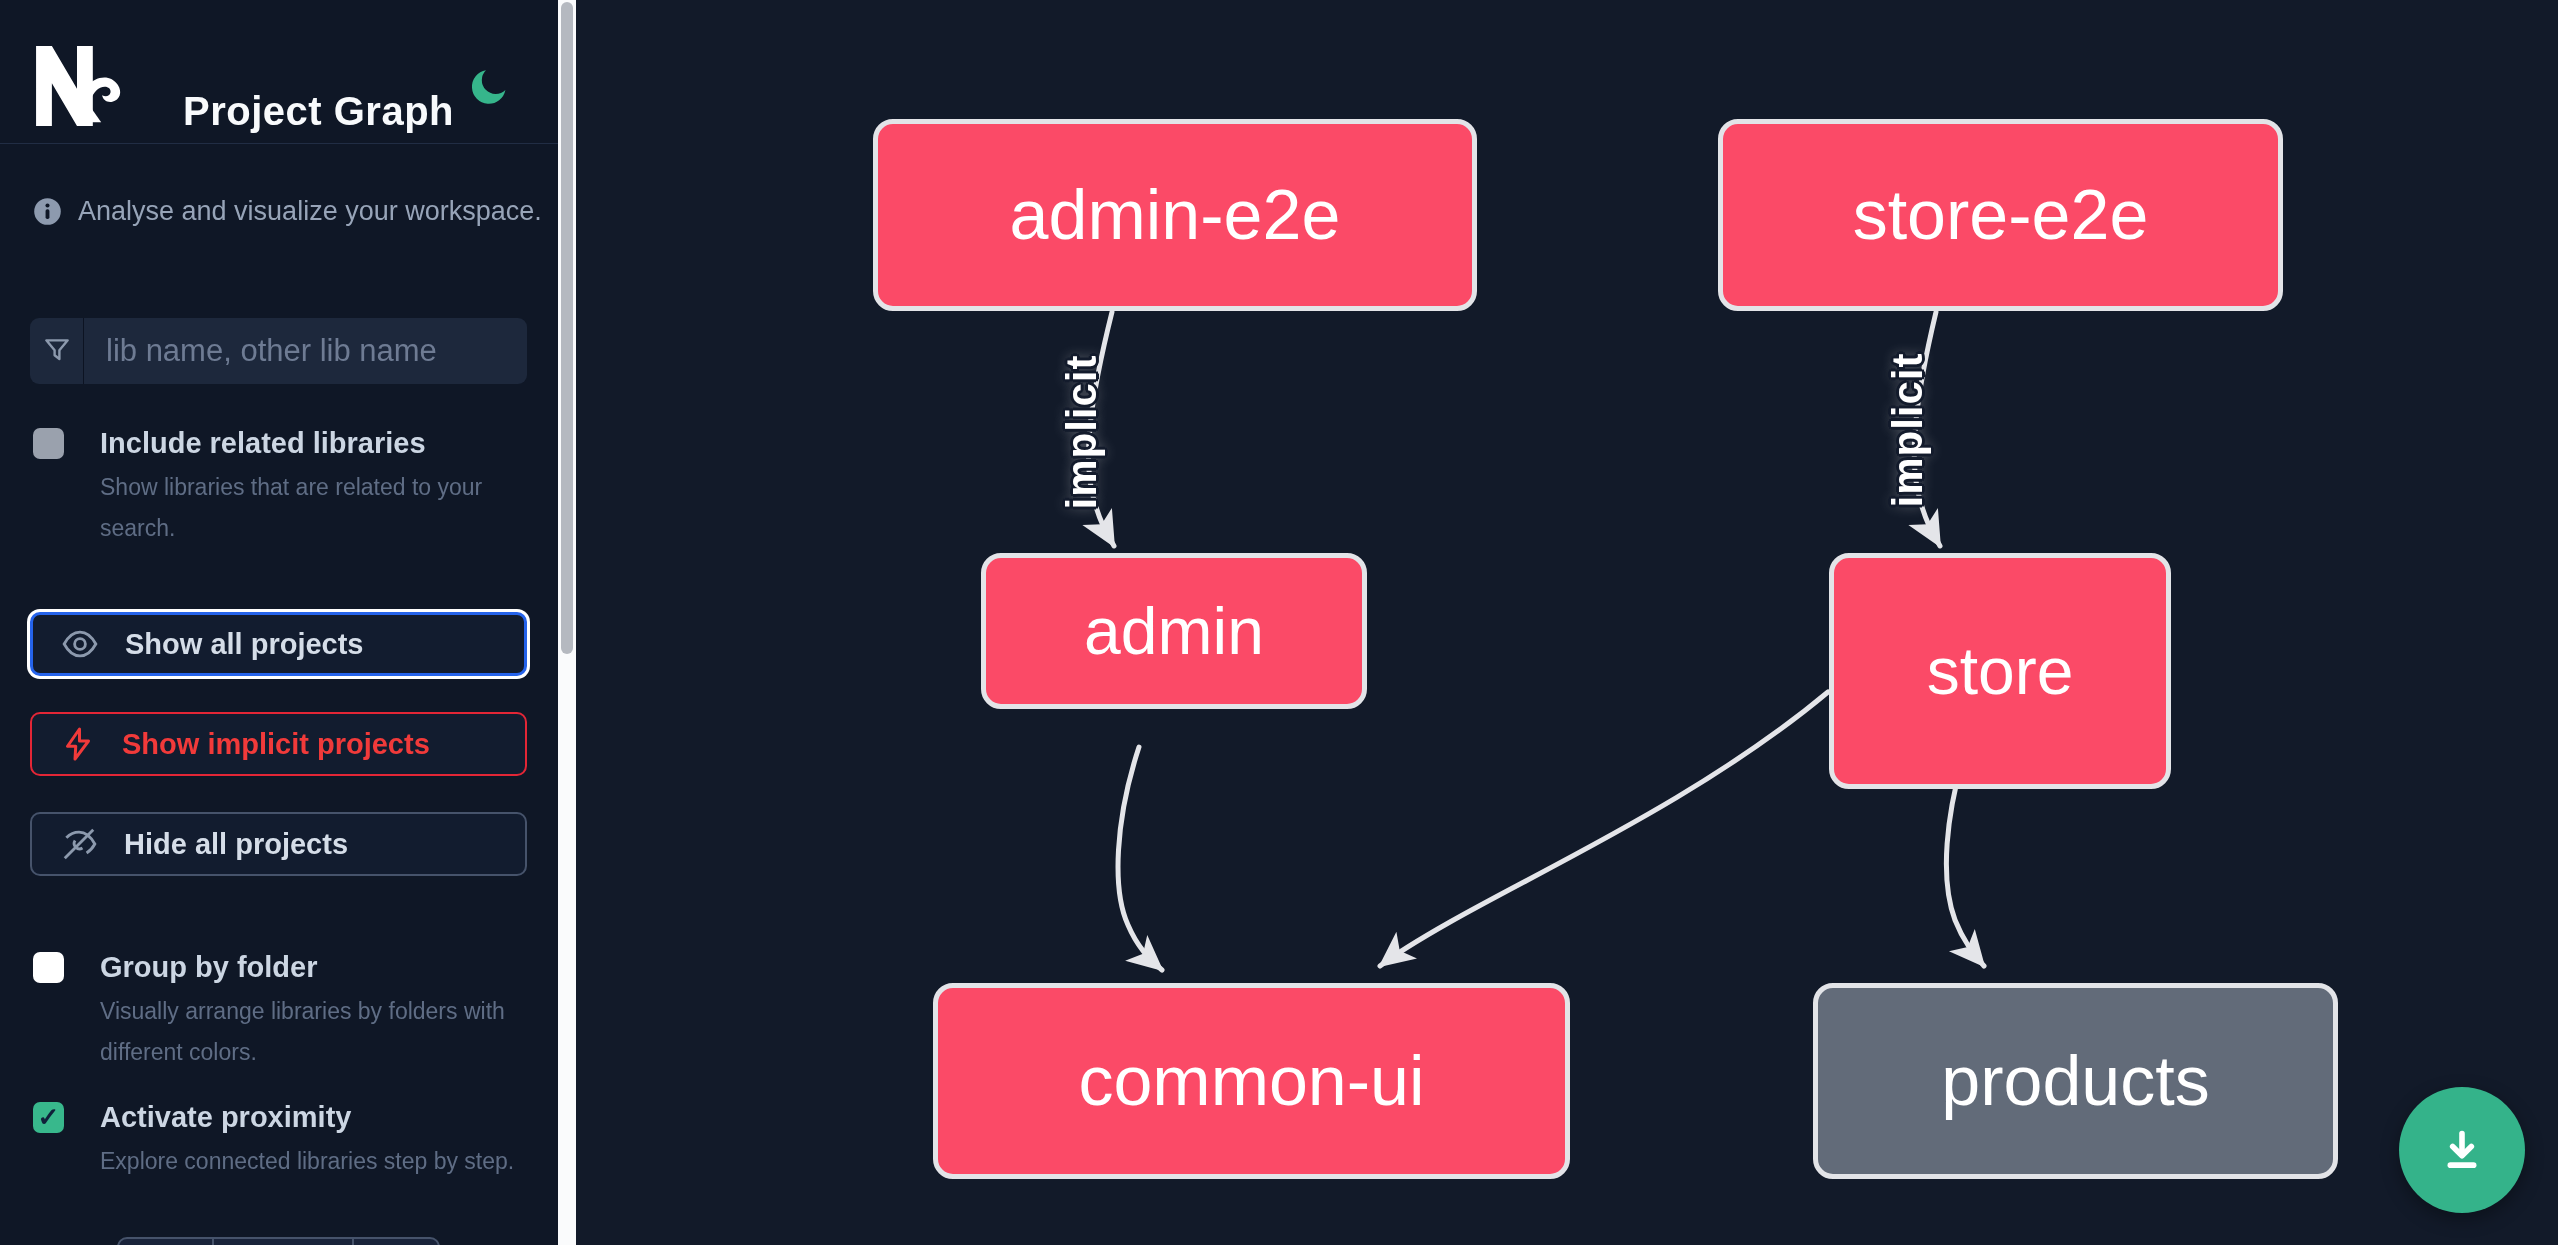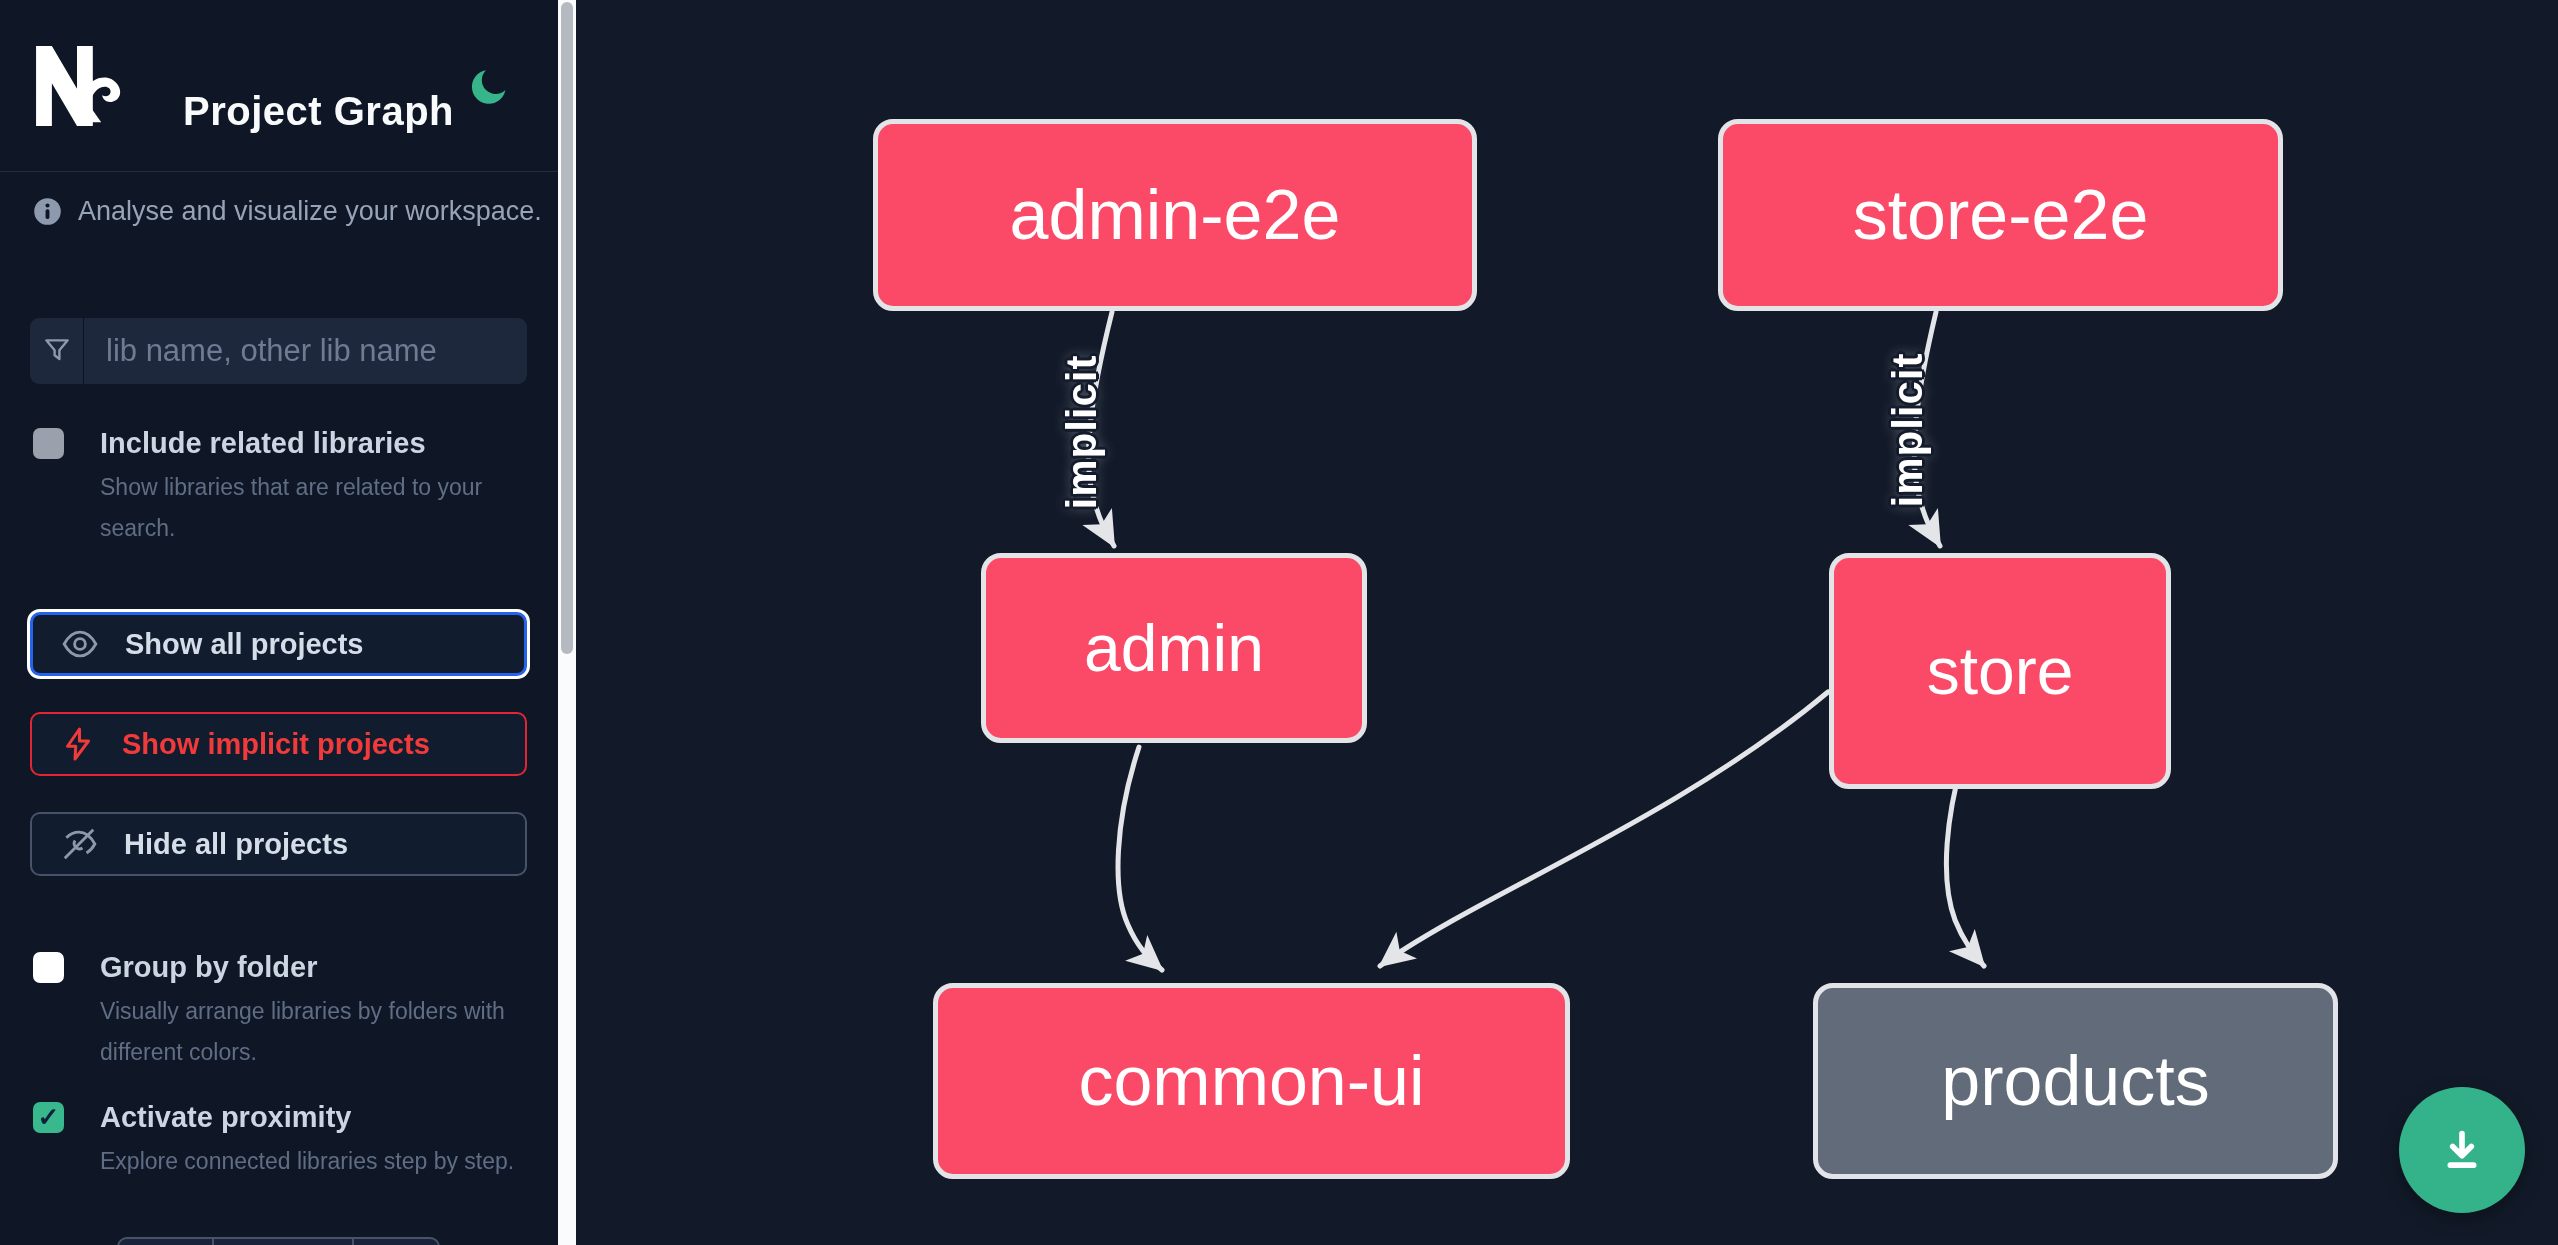--- a/index.html
+++ b/index.html
@@ -62,21 +62,21 @@
     background: #fafbfc;
   }
   #sidebar-scrollbar .thumb {
     position: absolute; left: 3px; top: 2px;
     width: 12px; height: 652px;
     background: #b5b9c0; border-radius: 7px;
     cursor: pointer;
   }
 
   #sb-header {
-    position: absolute; left: 0; top: 0; width: 558px; height: 172px;
+    position: absolute; left: 0; top: 0; width: 558px; height: 144px;
     border-bottom: 1px solid #212d44; box-sizing: border-box;
   }
   #nx-logo { position: absolute; left: 30px; top: 46px; }
   #page-title {
     position: absolute; left: 183px; top: 62px;
     font-size: 40px; font-weight: 700; color: #f8fafc; letter-spacing: 0.5px;
   }
   #theme-toggle {
     position: absolute; left: 462px; top: 58px;
     width: 56px; height: 56px; background: transparent; border: none; cursor: pointer;
@@ -159,21 +159,21 @@
         <path d="M 1828 692 C 1705 795 1545 868 1450 922 C 1420 939 1398 952 1380 966" marker-end="url(#arrow)"></path>
         <path d="M 1967 745 C 1945 815 1940 880 1955 920 C 1963 940 1972 952 1984 966" marker-end="url(#arrow)"></path>
       </g>
     </svg>
 
     <div class="edge-label" style="left:1082px; top:432px;">implicit</div>
     <div class="edge-label" style="left:1908px; top:430px;">implicit</div>
 
     <div class="node" style="left:873px;  top:119px; width:604px; height:192px;">admin-e2e</div>
     <div class="node" style="left:1718px; top:119px; width:565px; height:192px;">store-e2e</div>
-    <div class="node" style="left:981px;  top:553px; width:386px; height:190px; font-size:66px;">admin</div>
+    <div class="node" style="left:981px;  top:553px; width:386px; height:156px; font-size:66px;">admin</div>
     <div class="node" style="left:1829px; top:553px; width:342px; height:236px; font-size:66px;">store</div>
     <div class="node" style="left:933px;  top:983px; width:637px; height:196px;">common-ui</div>
     <div class="node gray" style="left:1813px; top:983px; width:525px; height:196px;">products</div>
 
     <button id="fab">
       <svg width="56" height="56" viewBox="0 0 24 24" fill="none" stroke="#ffffff" stroke-width="2.4" stroke-linecap="round" stroke-linejoin="round">
         <line x1="12" y1="5" x2="12" y2="14"></line>
         <polyline points="8 10.5 12 14.5 16 10.5"></polyline>
         <line x1="7" y1="18.5" x2="17" y2="18.5"></line>
       </svg>

